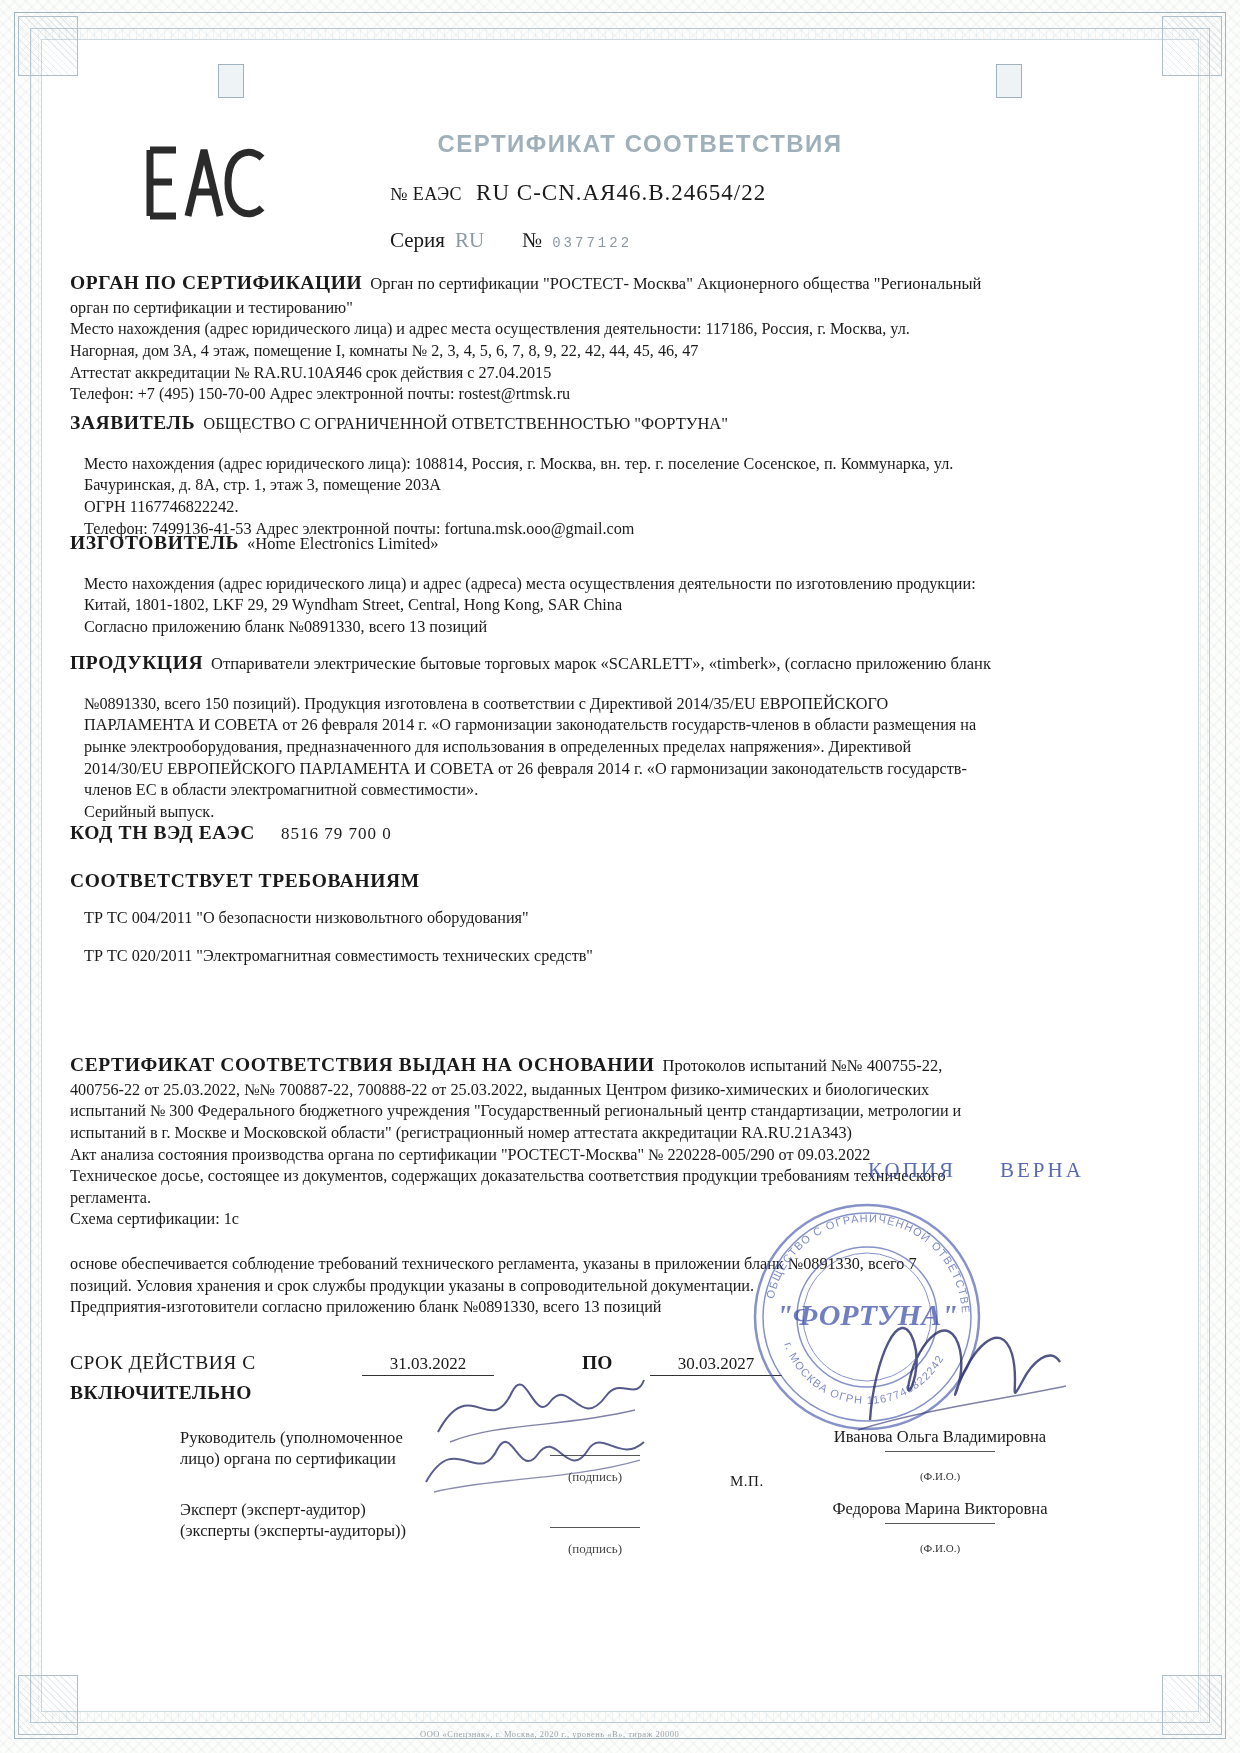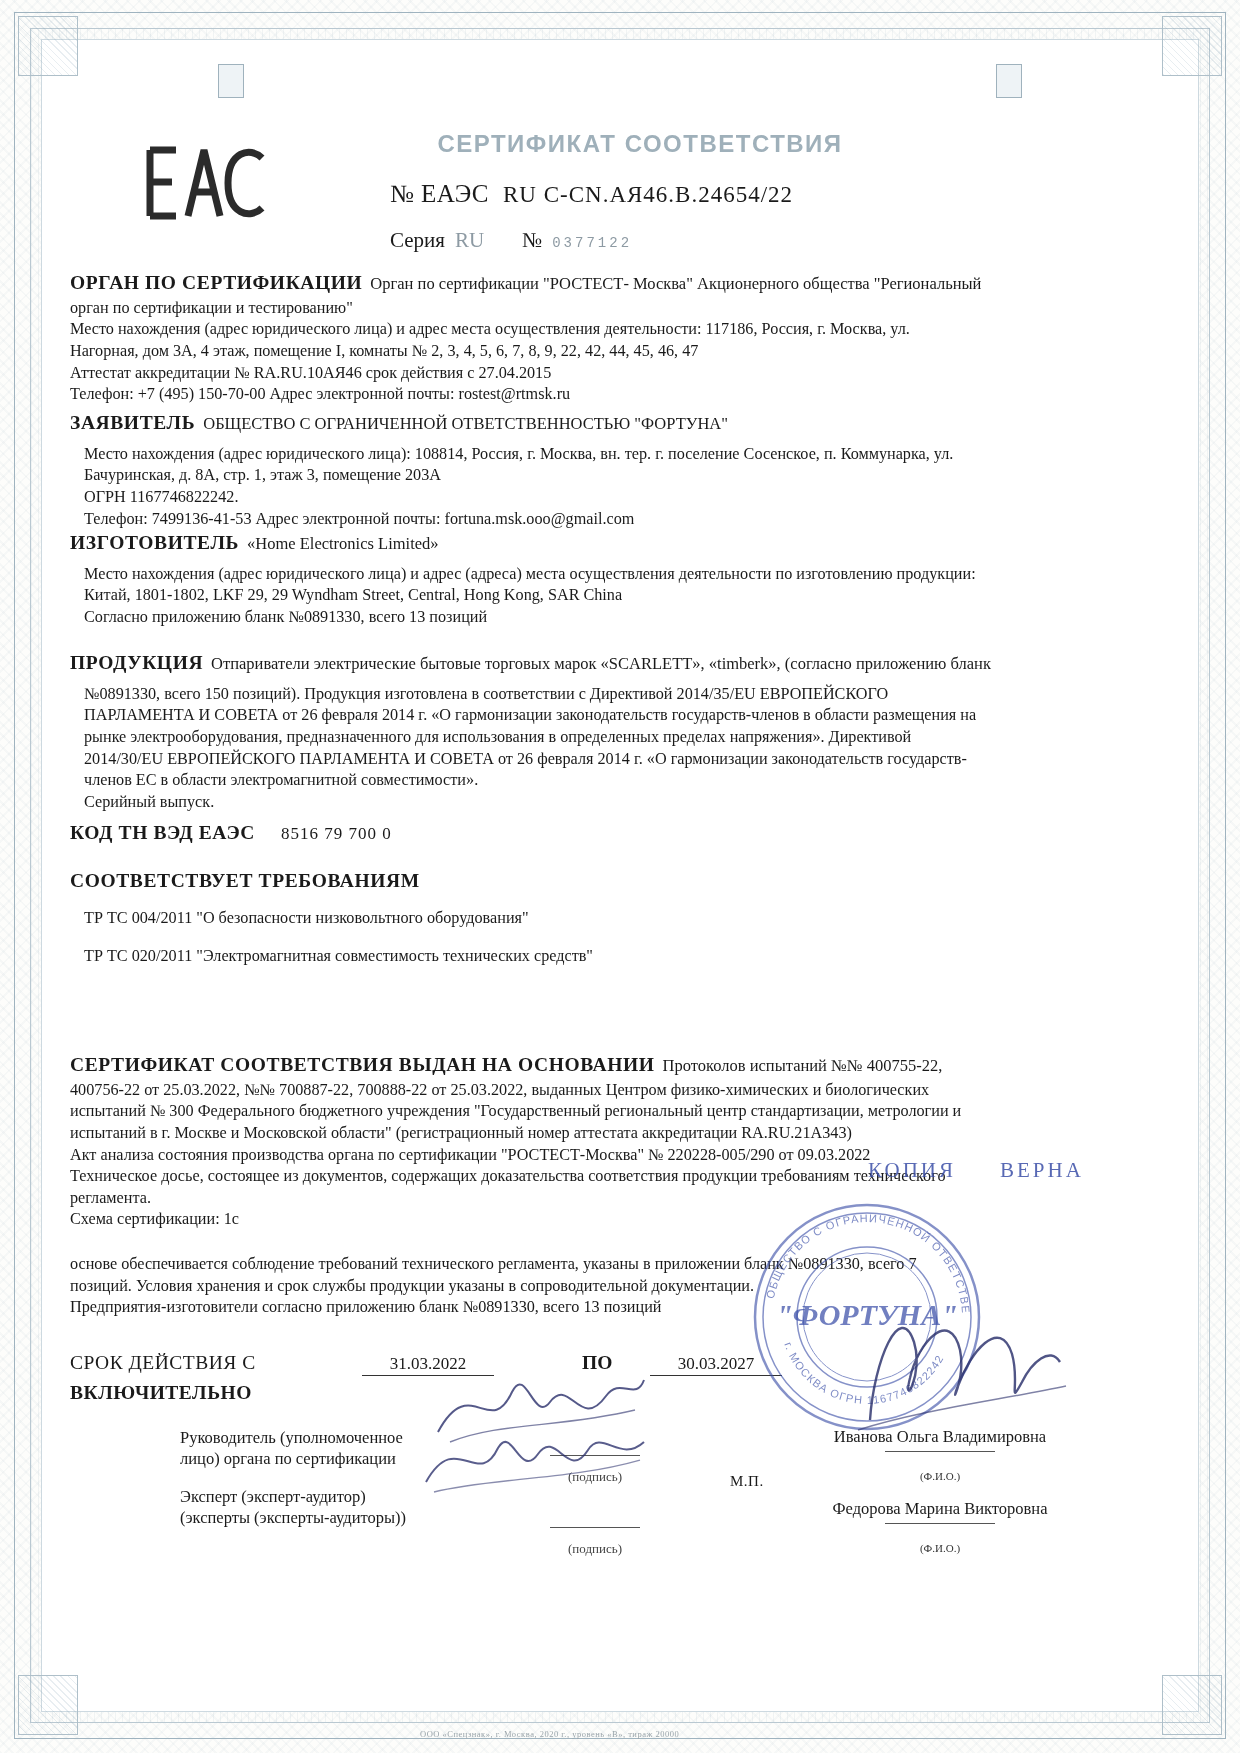--- a/index.html
+++ b/index.html
@@ -125,21 +125,21 @@
   }
   .eac svg { display:block; }
 
   
   .num-line {
     position: absolute;
     left: 330px; top: 128px;
     font-size: 22px;
     letter-spacing: 0.5px;
   }
-  .num-line .lbl { font-size: 25px; font-family: Liberation Serif, serif; }
+  .num-line .lbl { font-size: 18px; font-family: Liberation Serif, serif; }
   .num-line .val { font-size: 23px; letter-spacing: 1px; padding-left: 14px; }
 
   .ser-line {
     position: absolute;
     left: 330px; top: 176px;
     font-size: 21px;
   }
   .ser-line .ser-lbl { }
   .ser-line .ser-val { color: #8d9aa3; padding-left: 10px; }
   .ser-line .no { padding-left: 38px; }
@@ -163,21 +163,21 @@
   }
   .sect-lead {
     font-size: 16.5px;
     display: inline;
     padding-left: 8px;
   }
   .sect-body {
     font-size: 16.2px;
     line-height: 1.33;
     padding-left: 14px;
-    margin-top: 8px;
+    margin-top: 18px;
   }
   .sect-body-noindent {
     font-size: 16.2px;
     line-height: 1.33;
     margin-top: 2px;
   }
   .para-first {
     font-size: 16.2px;
     line-height: 1.33;
   }
@@ -224,21 +224,21 @@
     position: absolute;
     left: 0; top: 30px;
     font-weight: bold;
     font-size: 19.5px;
     letter-spacing: 0.5px;
   }
 
   
   .sig-left { position: absolute; left: 110px; font-size: 16.5px; line-height: 1.3; }
   #sig-role1 { top: 0px; }
-  #sig-role2 { top: 59px; }
+  #sig-role2 { top: 72px; }
 
   .sig-podpis {
     position: absolute;
     font-size: 13px;
     color: #444;
     text-align: center;
     width: 90px;
     border-top: 1px solid #555;
     padding-top: 13px;
   }

